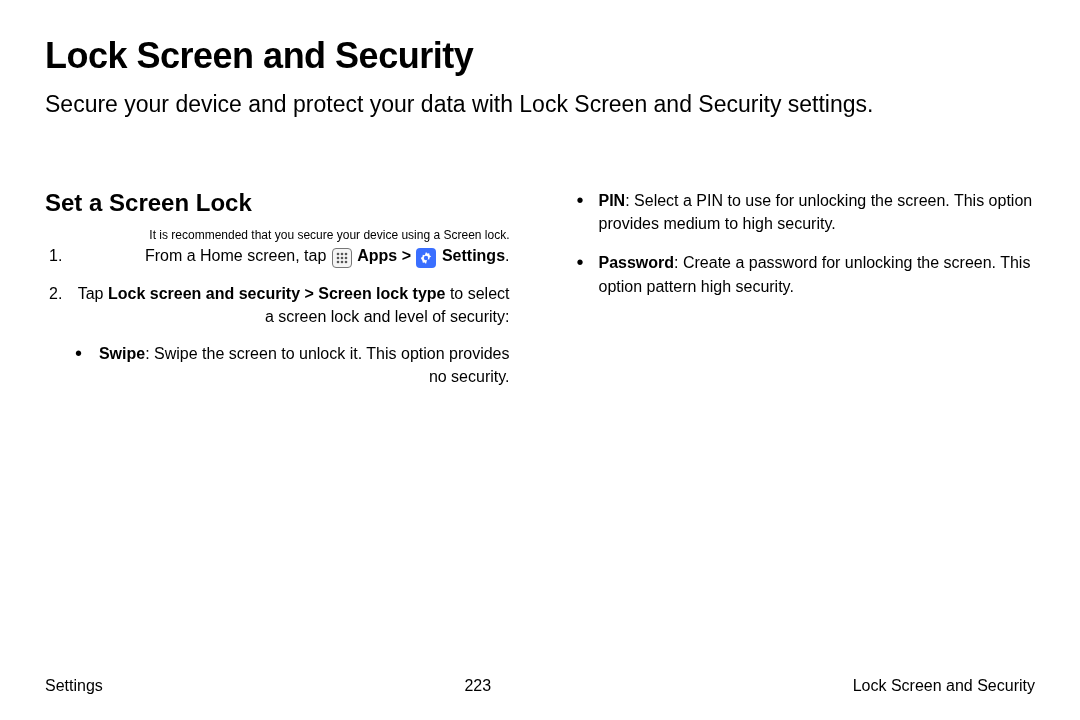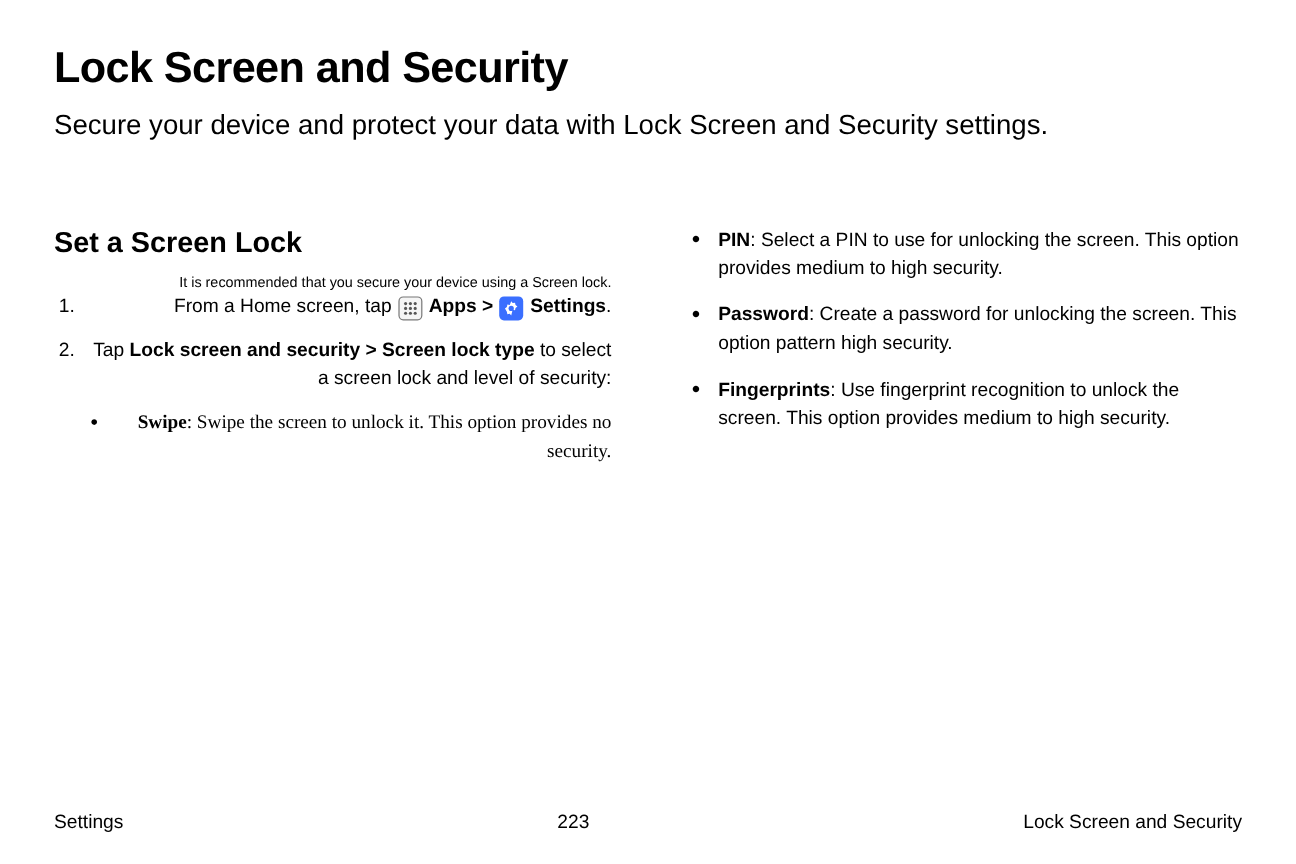--- a/index.html
+++ b/index.html
@@ -72,21 +72,20 @@
   }
   .bullets > li::before {
     content: "•";
     position: absolute;
     left: 6px;
     font-size: 20px;
     line-height: 1.1;
   }
   .nested {
     margin-top: 14px;
-    font-family: Liberation Serif, serif;
   }
   .nested > li {
     position: relative;
     padding-left: 24px;
     font-size: 16px;
     line-height: 1.45;
     margin-bottom: 16px;
   }
   .nested > li::before {
     content: "•";
@@ -174,23 +173,20 @@
   </div>
 
   <div class="col">
     <ul class="bullets">
       <li>
         <span class="b">PIN</span><span>: Select a PIN to use for unlocking the screen. This option provides medium to high security.</span>
       </li>
       <li>
         <span class="b">Password</span><span>: Create a password for unlocking the screen. This option pattern high security.</span>
       </li>
-      <li>
-        <span class="b">Fingerprints</span><span>: Use fingerprint recognition to unlock the screen. This option provides medium to high security.</span>
-      </li>
     </ul>
   </div>
 
 </div>
 
 <div class="footer">
   <span>Settings</span>
   <span>223</span>
   <span>Lock Screen and Security</span>
 </div>

